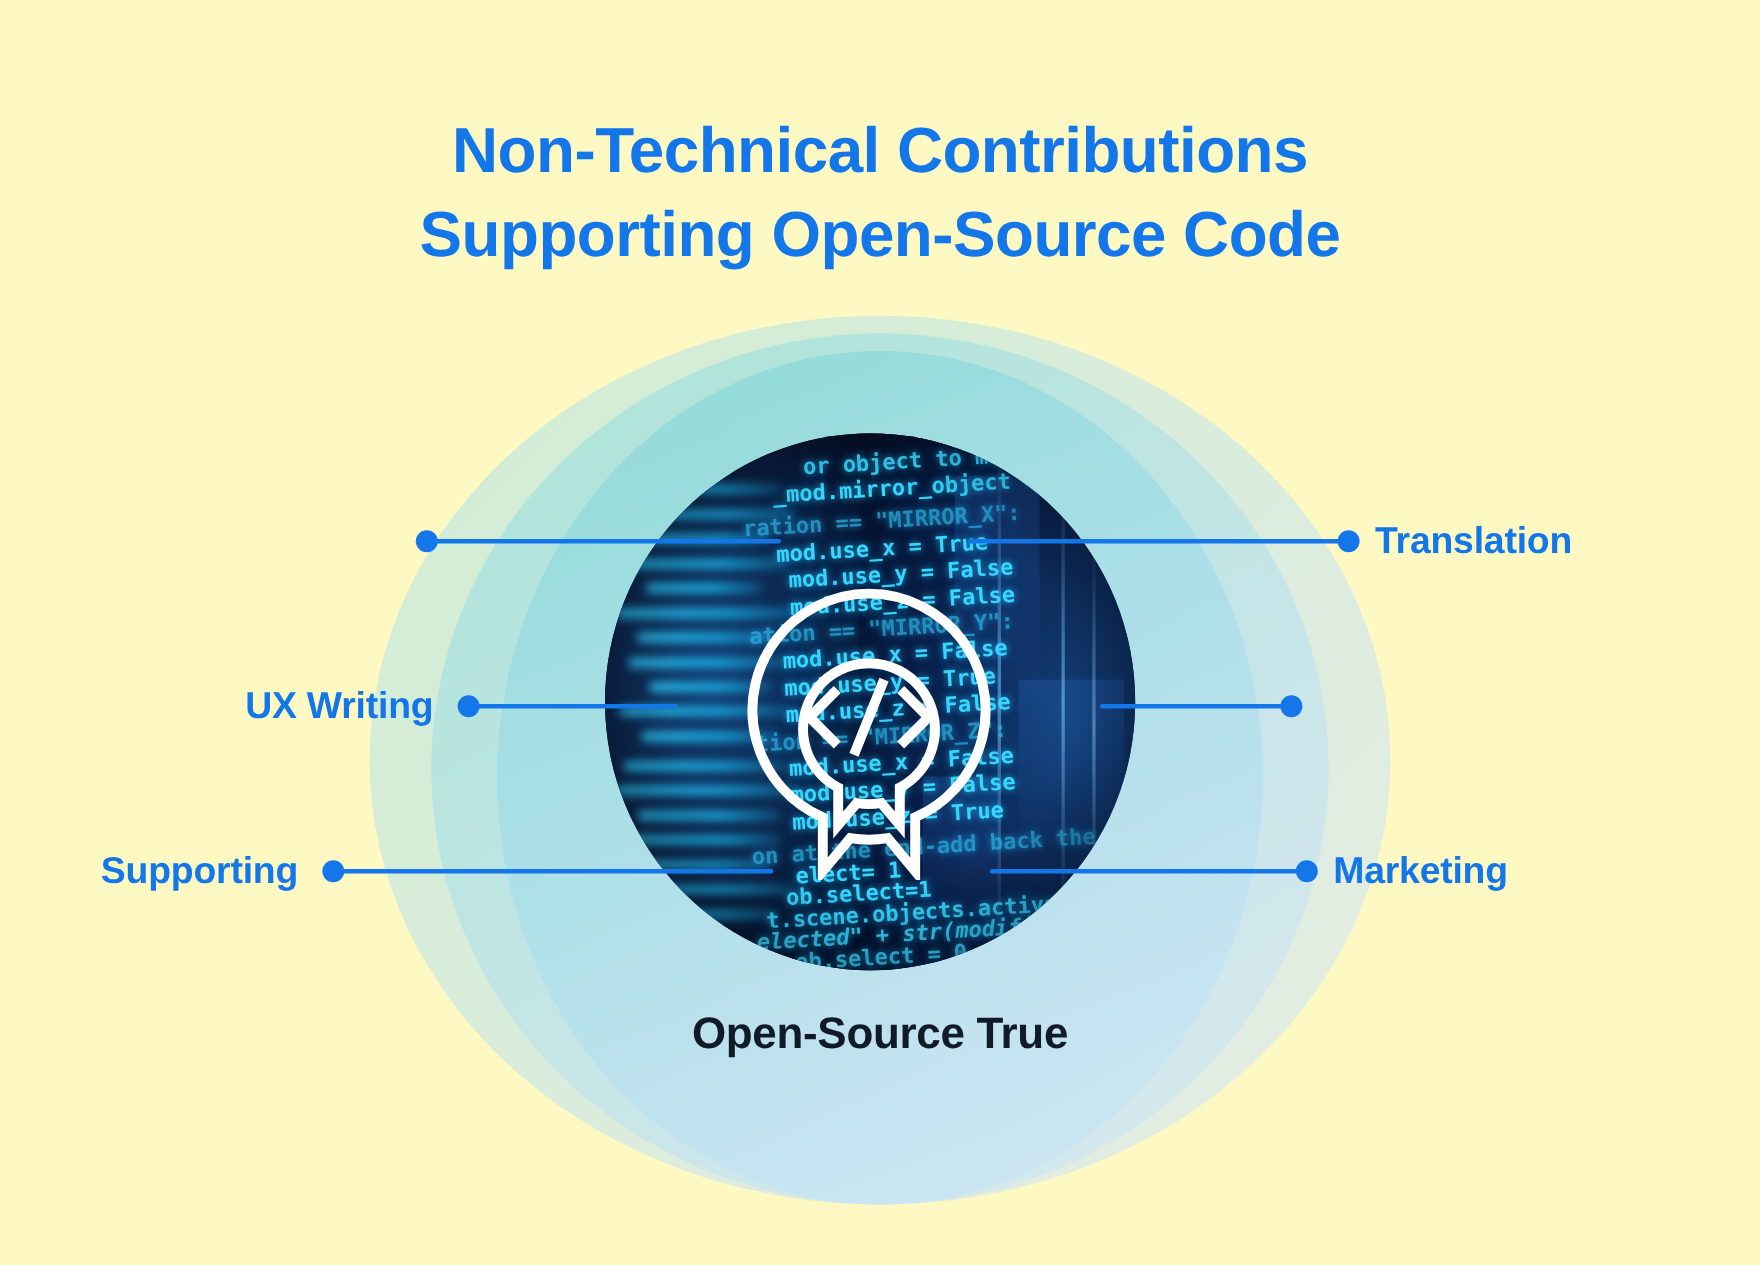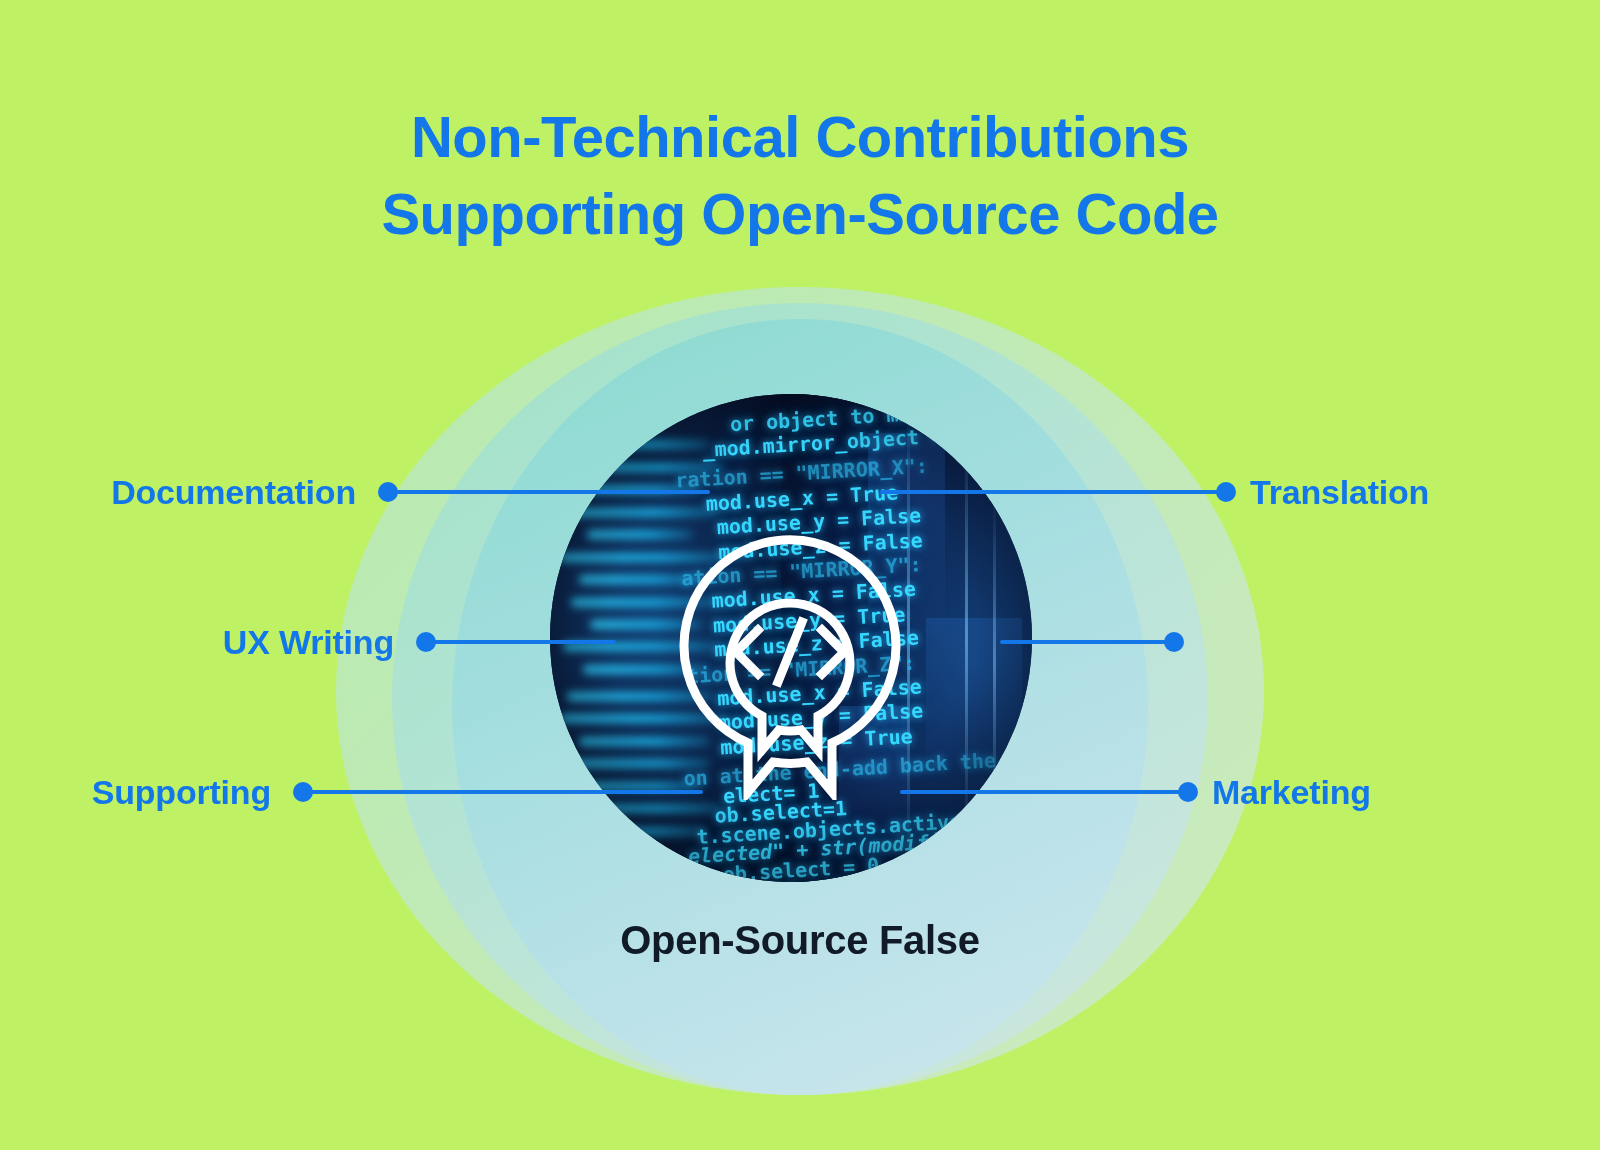--- a/index.html
+++ b/index.html
@@ -2,21 +2,21 @@
 <html><head>
 <meta charset="utf-8">
 <style>
   * { margin:0; padding:0; box-sizing:border-box; }
   html, body {
     width:1600px; height:1150px;
     background:#d7f0ec;
     font-family:"Liberation Sans", sans-serif;
     overflow:hidden;
   }
-  #stage { position:relative; width:1600px; height:1150px; background:#bef264; }
+  #stage { position:relative; width:1600px; height:1150px; background:#fef9c3; }
 
   
   .title {
     position:absolute; top:98px; left:0; width:1600px;
     text-align:center;
     color:#1377ea;
     font-size:58px;
     font-weight:700;
     line-height:1.33;
     letter-spacing:-0.5px;
@@ -239,22 +239,21 @@
     <div class="conn" style="left:880px; top:490px; width:340px;"></div>
     <div class="dot" style="left:1216px; top:482px;"></div>
 
     <div class="conn" style="left:1000px; top:640px; width:168px;"></div>
     <div class="dot" style="left:1164px; top:632px;"></div>
 
     <div class="conn" style="left:900px; top:790px; width:282px;"></div>
     <div class="dot" style="left:1178px; top:782px;"></div>
   </div>
 
-  <div class="lbl left" style="left:356px;  top:492px;">Documentation</div>
   <div class="lbl left" style="left:394px;  top:642px;">UX Writing</div>
   <div class="lbl left" style="left:271px;  top:792px;">Supporting</div>
 
   <div class="lbl right" style="left:1250px; top:492px;">Translation</div>
   <div class="lbl right" style="left:1212px; top:792px;">Marketing</div>
 
-  <div class="caption">Open-Source False</div>
+  <div class="caption">Open-Source True</div>
 
 </div>
 
 </body></html>

